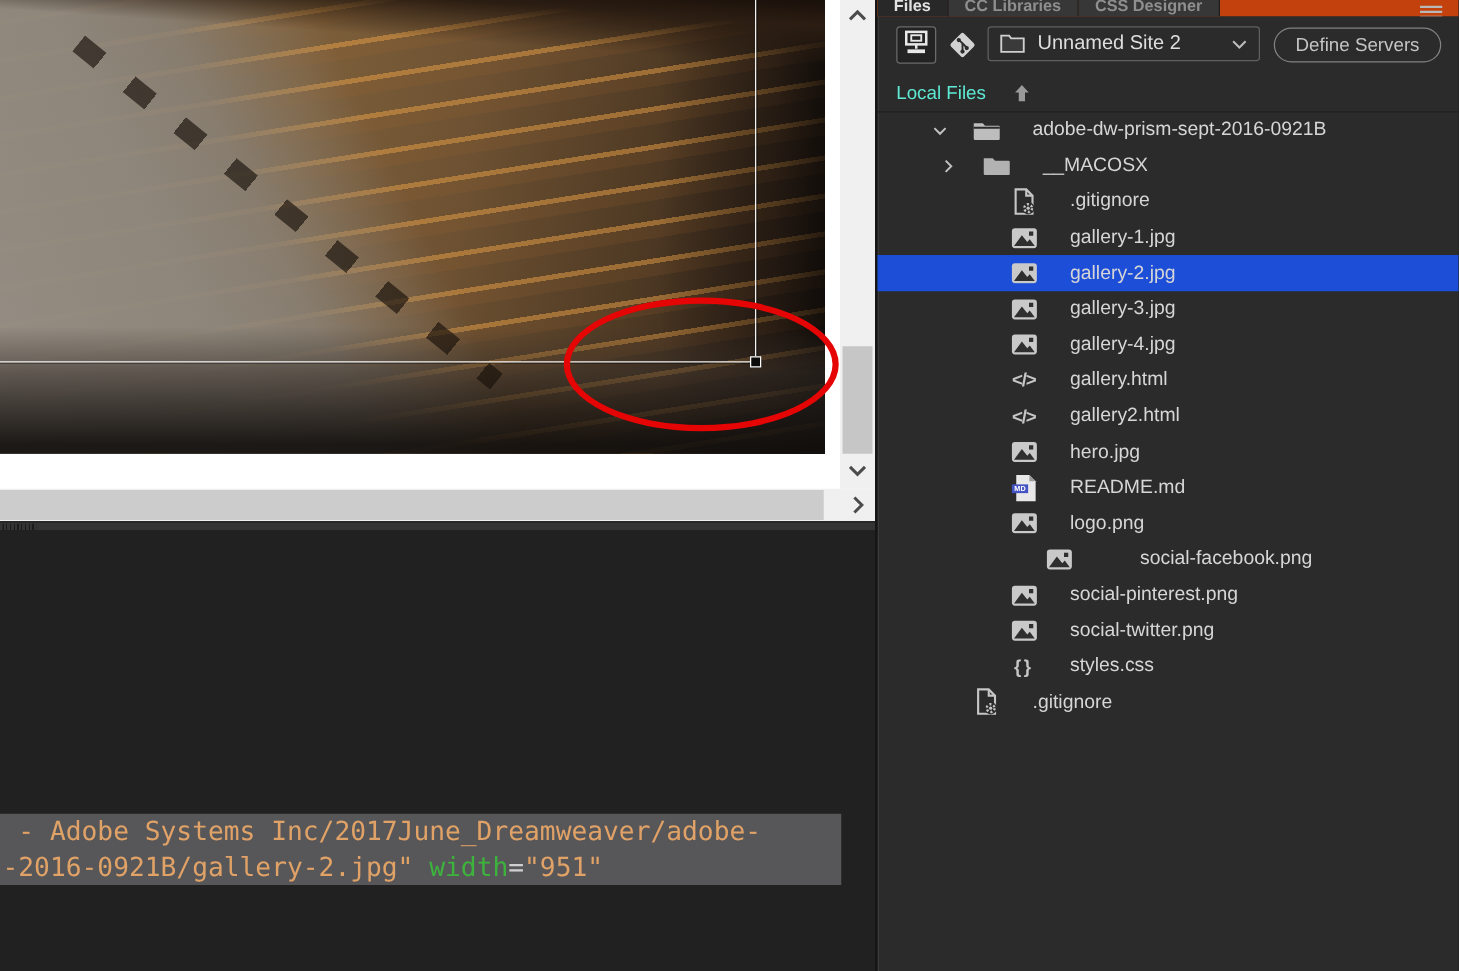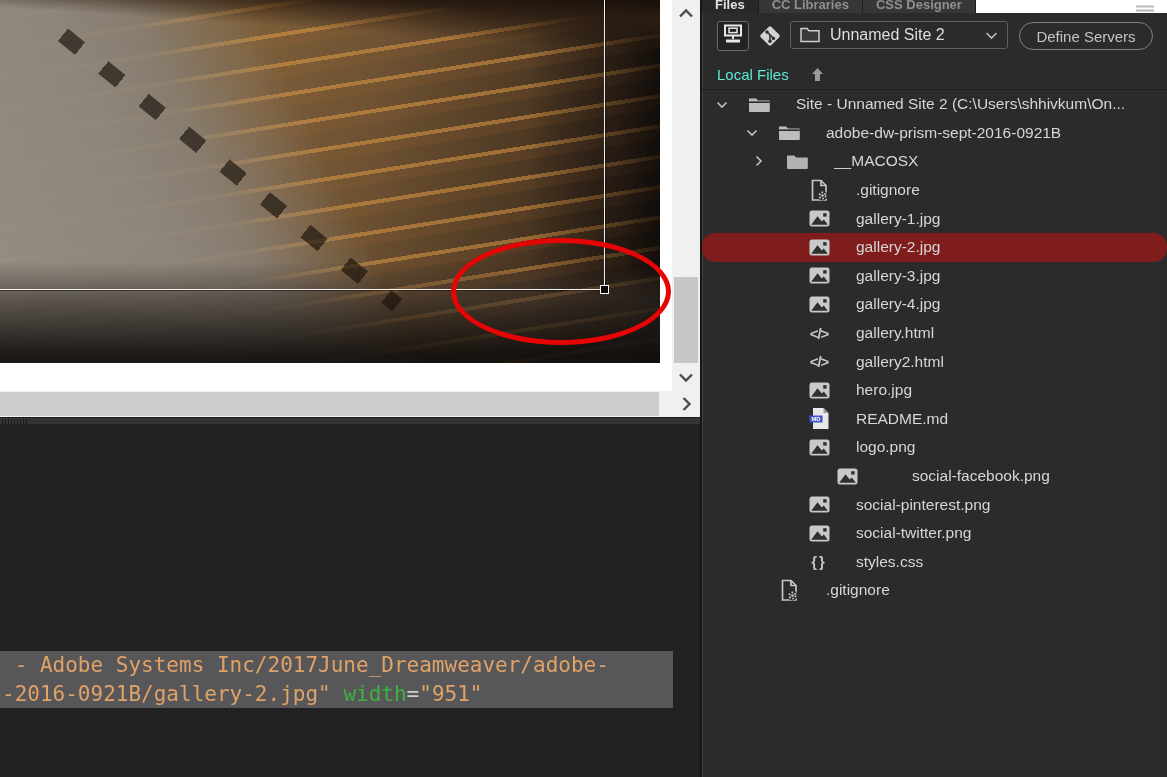--- a/index.html
+++ b/index.html
@@ -43,41 +43,41 @@
   .splitter { position:absolute; left:0; top:417px; width:700px; height:7px; background:#343434; border-top:1px solid #1c1c1c; }
   .grip { position:absolute; left:2px; top:1px; width:27px; height:5px;
     background:repeating-linear-gradient(90deg, #1b1b1b 0 1px, rgba(0,0,0,0) 1px 3px); }
   
   .code-view { position:absolute; left:0; top:424px; width:700px; height:377px; background:#212121; }
   .code-sel { position:absolute; left:0; top:227px; width:673px; height:57px; background:#57575a; padding-left:2px; }
   .code-line { height:28.5px; line-height:28.5px; font-family:"DejaVu Sans Mono","Liberation Mono",monospace; font-size:21px; white-space:pre; }
   
   .files-panel { position:absolute; left:700px; top:0; width:467px; height:777px; background:#2b2b2b;
     border-left:2px solid #161616; box-shadow:inset 1px 0 0 #414141; }
-  .tab-bar { position:relative; height:13px; background:#ffffff; overflow:hidden; display:flex;text-align:center; }
+  .tab-bar { position:relative; height:13px; background:#c2410c; overflow:hidden; display:flex;text-align:center; }
   .tab { height:20px; margin-top:-4px; padding:0 13px; font-size:13px; font-weight:bold; line-height:17px;
     color:#8f8f8f; background:#373737; border-right:1px solid #1e1e1e; }
   .tab.active { color:#e2e2e2; background:#282828; border-right:1px solid #1e1e1e; }
   .hamburger { position:absolute; right:13px; top:2px; }
   .toolbar { position:absolute; left:0; top:14px; width:467px; height:46px; }
   .btn-connect { position:absolute; left:15px; top:7px; width:32px; height:30px; background:#232323;
     border:1px solid #6b6b6b; border-radius:3px; display:flex; align-items:center; justify-content:center; }
   .icon-git { position:absolute; left:55px; top:9px; width:26px; height:26px; }
   .site-select { position:absolute; left:88px; top:7px; width:218px; height:28px; border:1px solid #606060;
     border-radius:3px; display:flex; align-items:center; padding:0 9px; }
   .site-select .lbl { margin-left:10px; font-size:16px; color:#dedede; flex:1; white-space:nowrap; }
   .btn-define { position:absolute; left:317px; top:8px; width:134px; height:28px; border:1px solid #828282;
     border-radius:14px; color:#c4c4c4; font-size:15px; display:flex; align-items:center; justify-content:center; background:transparent; }
   .local-files { position:absolute; left:0; top:62px; width:467px; height:25px; display:flex; align-items:center; padding-left:15px; }
   .local-files .lbl { font-size:15px; color:#5eead4; }
   .local-files .arrow { margin-left:22px; display:flex; }
   .tree-divider { position:absolute; left:0; top:89px; width:467px; height:1px; background:#202020; }
   .file-tree { position:absolute; left:0; top:90px; width:465px; }
   .tree-row { height:28.6px; display:flex; align-items:center; font-size:15.5px; color:#d6d6d6; white-space:nowrap; }
-  .tree-row.selected { background:#7f1d1d;border-radius:13px; }
+  .tree-row.selected { background:#1d4ed8; }
   .tw { width:30px; flex-shrink:0; display:flex; align-items:center; }
   .ticon { width:26px; height:24px; flex-shrink:0; display:flex; align-items:center; justify-content:center; margin-right:24px; }
   .ticon .txt-ic { font-family:"Liberation Sans",sans-serif; font-weight:bold; color:#c6c6c6; font-size:15px; letter-spacing:-1px; }
   .tlabel { overflow:hidden; }
 </style>
 </head>
 <body>
 
 <div id="stage">
 
@@ -182,34 +182,20 @@
       <span class="arrow">
         <svg width="13" height="15" viewBox="0 0 13 15">
             <path d="M6.5 1 L12 7 H9 V14 H4 V7 H1 Z" fill="#9a9a9a"></path>
           </svg>
       </span>
     </div>
 
     <div class="tree-divider"></div>
 
     <div class="file-tree">
-        <div class="tree-row" style="padding-left: 14px;">
-          <span class="tw">
-            <svg width="12" height="9" viewBox="0 0 12 9">
-              <polyline points="1.5,2.5 6,7 10.5,2.5" fill="none" stroke="#c0c0c0" stroke-width="1.6"></polyline>
-            </svg>
-          </span>
-          <span class="ticon">
-            <svg width="22" height="17" viewBox="0 0 22 17">
-              <path d="M1 2.5 h7.2 l1.8 2 H21 a.8.8 0 0 1 .8.8 V15 a1 1 0 0 1 -1 1 H2 a1 1 0 0 1 -1 -1 Z" fill="#bdbdbd"></path>
-              <rect x="1" y="5.4" width="20.8" height="1.6" fill="#2b2b2b"></rect>
-            </svg>
-          </span>
-          <span class="tlabel">Site - Unnamed Site 2 (C:\Users\shhivkum\On...</span>
-        </div>
         <div class="tree-row" style="padding-left: 44px;">
           <span class="tw">
             <svg width="12" height="9" viewBox="0 0 12 9">
               <polyline points="1.5,2.5 6,7 10.5,2.5" fill="none" stroke="#c0c0c0" stroke-width="1.6"></polyline>
             </svg>
           </span>
           <span class="ticon">
             <svg width="22" height="17" viewBox="0 0 22 17">
               <path d="M1 2.5 h7.2 l1.8 2 H21 a.8.8 0 0 1 .8.8 V15 a1 1 0 0 1 -1 1 H2 a1 1 0 0 1 -1 -1 Z" fill="#bdbdbd"></path>
               <rect x="1" y="5.4" width="20.8" height="1.6" fill="#2b2b2b"></rect>

